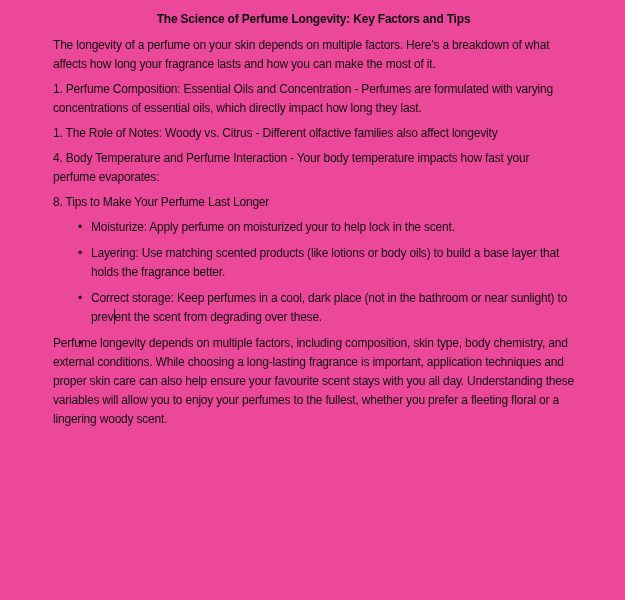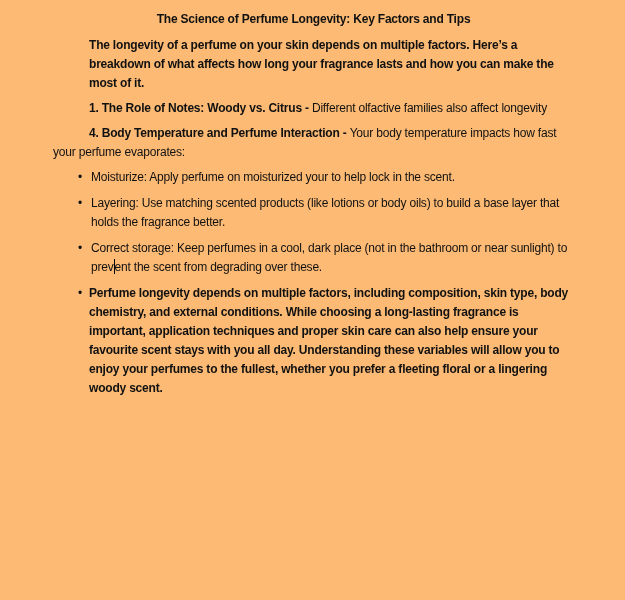--- a/index.html
+++ b/index.html
@@ -15,33 +15,33 @@
   .page {
     box-sizing: border-box;
     width: 625px;
     height: 600px;
     padding: 10px 51px 0 53px;
     font-family: "Liberation Sans", "DejaVu Sans", sans-serif;
     font-size: 12px;
     line-height: 19px;
     letter-spacing: -0.2px;
     color: #111111;
-    background: #fdba74;
+    background: #ec4899;
   }
   .doc-title {
     font-size: 12px;
     line-height: 19px;
     font-weight: 700;
     text-align: center;
     margin: 0 0 7px 0;
   }
   p {
     margin: 0 0 6px 0;
   }
-  .bold { font-weight: 700; margin-left: 36px; }
+  .bold { font-weight: 400; }
   ul.tips-list {
     list-style: none;
     margin: 0;
     padding: 0;
   }
   ul.tips-list li {
     position: relative;
     padding-left: 38px;
     margin: 0 0 7px 0;
   }
@@ -60,28 +60,30 @@
 </style>
 </head>
 <body>
 
 <div class="page">
 
   <h1 class="doc-title">The Science of Perfume Longevity: Key Factors and Tips</h1>
 
   <p class="bold">The longevity of a perfume on your skin depends on multiple factors. Here’s a breakdown of what affects how long your fragrance lasts and how you can make the most of it.</p>
 
+  <p><span class="bold">1. Perfume Composition: Essential Oils and Concentration - </span><span>Perfumes are formulated with varying concentrations of essential oils, which directly impact how long they last.</span></p>
 
   <p><span class="bold">1. The Role of Notes: Woody vs. Citrus - </span><span>Different olfactive families also affect longevity</span></p>
 
 
   <p><span class="bold">4. Body Temperature and Perfume Interaction - </span><span>Your body temperature impacts how fast your perfume evaporates:</span></p>
 
 
 
+  <p class="bold">8. Tips to Make Your Perfume Last Longer</p>
 
   <ul class="tips-list">
     <li><span class="marker">•</span><span>Moisturize: Apply perfume on moisturized your to help lock in the scent.</span><span></span></li>
 
     <li><span class="marker">•</span><span>Layering: Use matching scented products (like lotions or body oils) to build a base layer that holds the fragrance better.</span><span></span></li>
 
     <li><span class="marker">•</span><span>Correct storage: Keep perfumes in a cool, dark place (not in the bathroom or near sunlight) to prev</span><span class="caret"></span><span>ent the scent from degrading over these.</span></li>
 
     <li><span class="marker">•</span><span></span></li>
   </ul>

